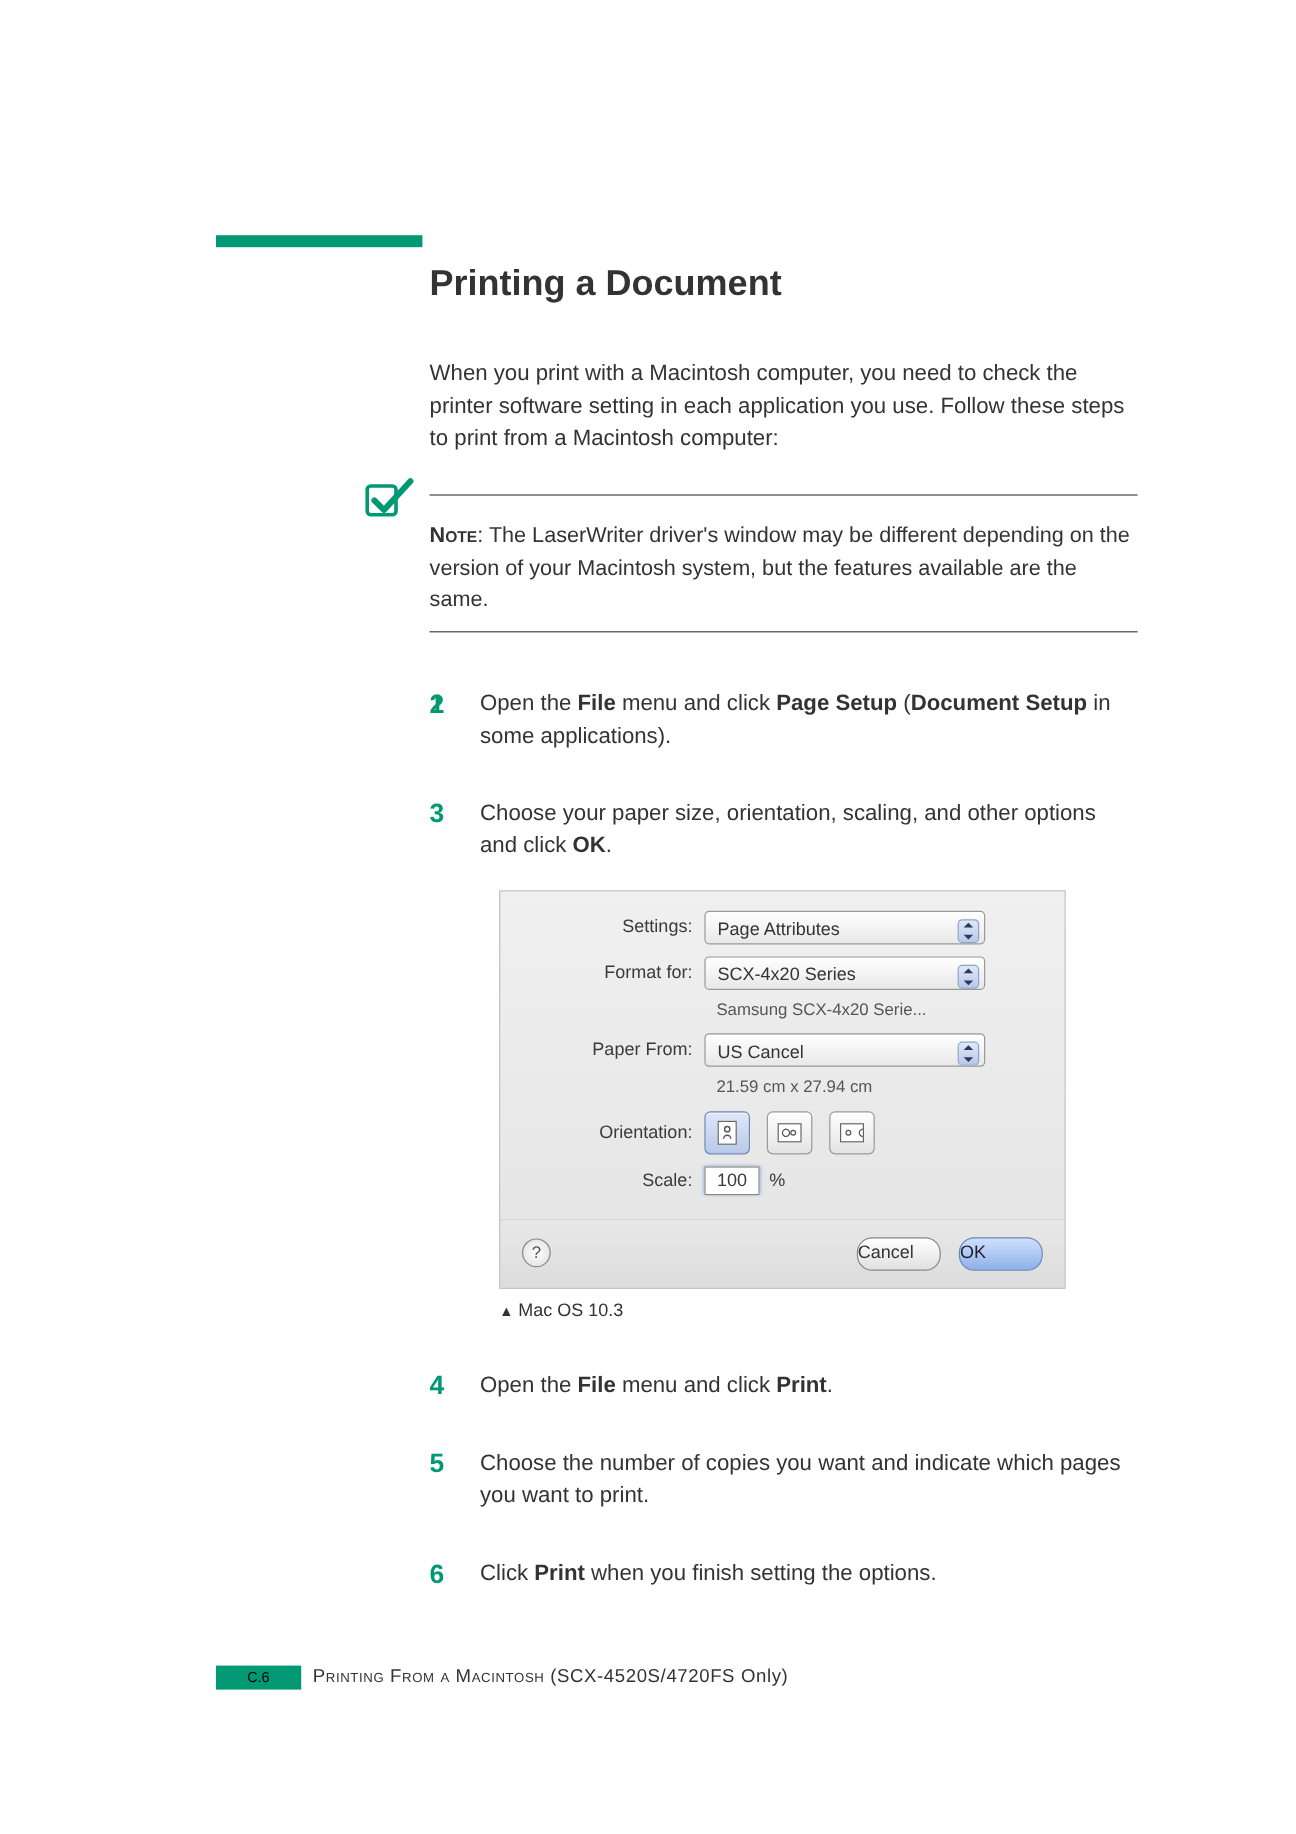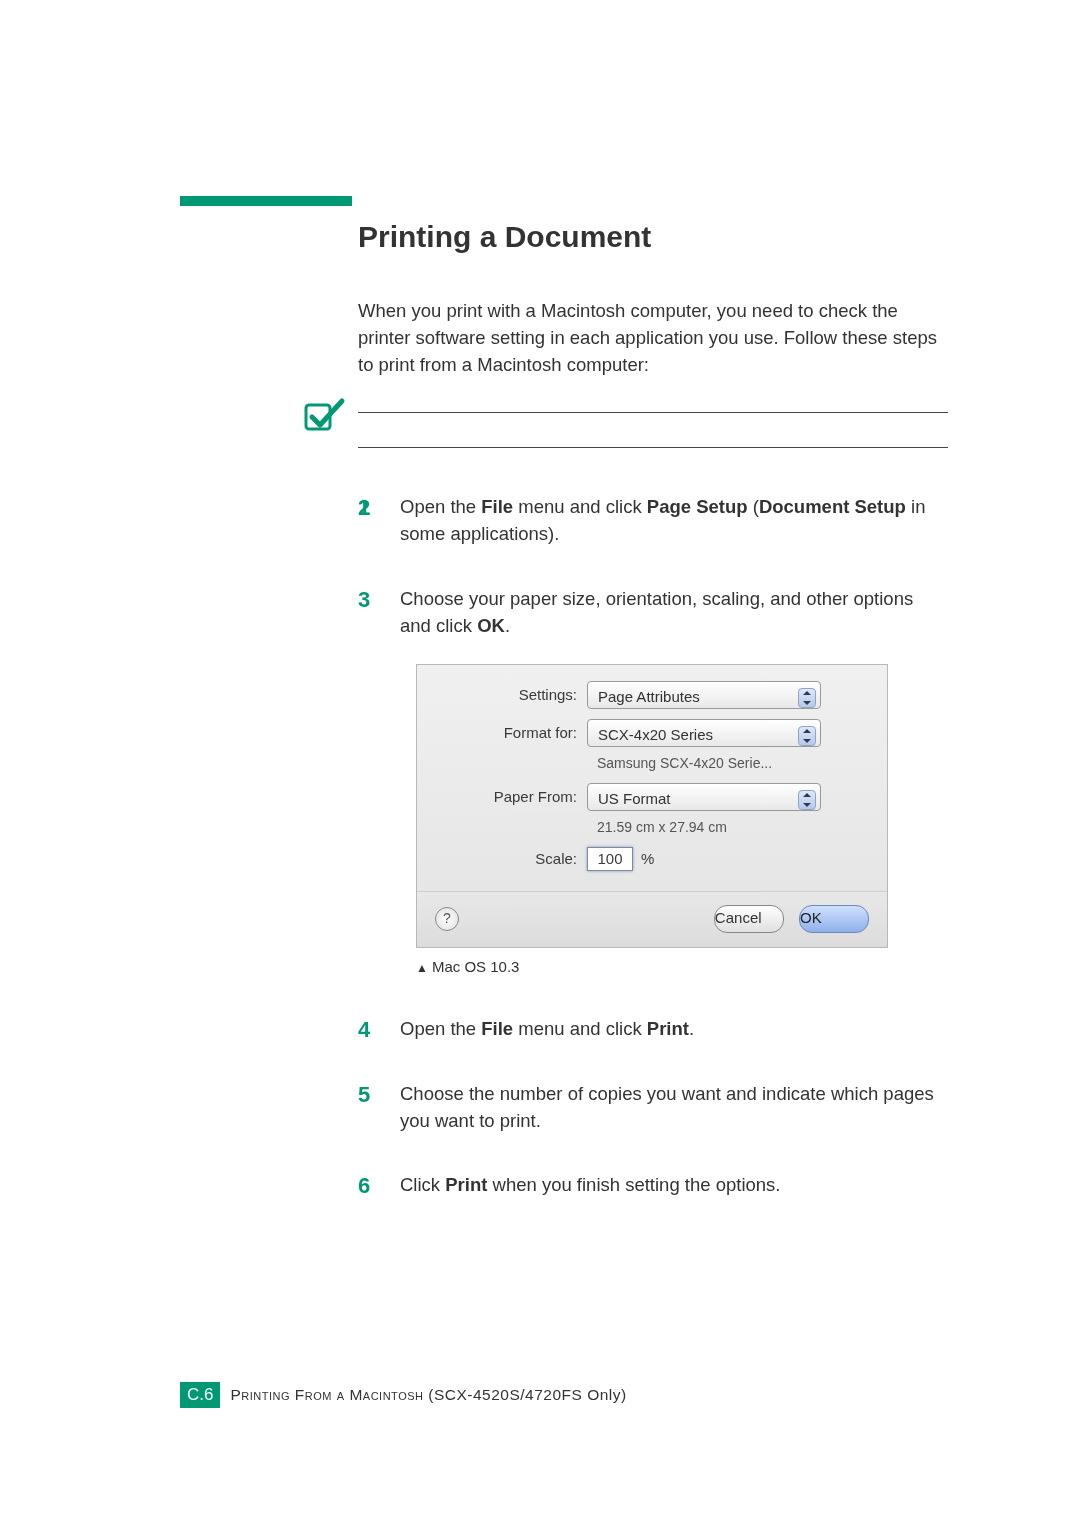--- a/index.html
+++ b/index.html
@@ -224,23 +224,23 @@
 
   .footer {
     position: absolute;
     left: 180px;
     bottom: 120px;
     display: flex;
     align-items: center;
   }
   .footer-badge {
     background: #009973;
-    color: #ffffff;
-    font-size: 17px;
-    padding: 3px 7px;
+    color: #000000;
+    font-size: 12px;
+    padding: 3px 26px;
     margin-right: 10px;
     font-family: Verdana, Geneva, sans-serif;
   }
   .footer-text {
     font-size: 15.5px;
     letter-spacing: 0.5px;
     color: #333;
     font-variant: small-caps;
   }
 </style>
@@ -257,20 +257,23 @@
 
     <p class="intro">When you print with a Macintosh computer, you need to check the printer software setting in each application you use. Follow these steps to print from a Macintosh computer:</p>
 
     <div class="note-block">
       <span class="note-check">
         <svg width="44" height="44" viewBox="0 0 44 44">
           <rect x="4" y="10" width="24" height="24" rx="3" fill="none" stroke="#009973" stroke-width="3"></rect>
           <path d="M10 22 L18 30 L40 6" fill="none" stroke="#009973" stroke-width="5" stroke-linecap="round" stroke-linejoin="round"></path>
         </svg>
       </span>
+      <div class="note-text">
+        <b><span style="font-variant:small-caps">Note</span></b><span>: The LaserWriter driver's window may be different depending on the version of your Macintosh system, but the features available are the same.</span>
+      </div>
     </div>
 
     <ol class="steps">
       <li>
         <span class="num">1</span>
       </li>
       <li>
         <span class="num">2</span>
         <span><span>Open the </span><b>File</b><span> menu and click </span><b>Page Setup</b><span> (</span><b>Document Setup</b><span> in some applications).</span></span>
       </li>
@@ -295,26 +298,53 @@
                 <div class="dlg-select">
                   <span>SCX-4x20 Series</span>
                   <span class="spinner"></span>
                 </div>
               </div>
               <div class="dlg-subtext">Samsung SCX-4x20 Serie...</div>
 
               <div class="dlg-row">
                 <div class="dlg-label">Paper From:</div>
                 <div class="dlg-select">
-                  <span>US Format</span>
+                  <span>US Cancel</span>
                   <span class="spinner"></span>
                 </div>
               </div>
               <div class="dlg-subtext">21.59 cm x 27.94 cm</div>
 
+              <div class="orient-row">
+                <div class="dlg-label">Orientation:</div>
+                <div class="orient-btn selected">
+                  <span class="orient-glyph portrait">
+                    <svg width="14" height="18" style="position:absolute;inset:0">
+                        <path d="M4 14 a3 3 0 1 1 6 0" fill="none" stroke="#555" stroke-width="1.2"></path>
+                        <circle cx="7" cy="6" r="2.2" fill="none" stroke="#555" stroke-width="1.2"></circle>
+                      </svg>
+                  </span>
+                </div>
+                <div class="orient-btn">
+                  <span class="orient-glyph land-r">
+                    <svg width="18" height="14" style="position:absolute;inset:0">
+                        <path d="M3 7 a3 3 0 1 1 0 0.01" fill="none" stroke="#555" stroke-width="1"></path>
+                        <circle cx="12" cy="7" r="2" fill="none" stroke="#555" stroke-width="1"></circle>
+                      </svg>
+                  </span>
+                </div>
+                <div class="orient-btn">
+                  <span class="orient-glyph land-l">
+                    <svg width="18" height="14" style="position:absolute;inset:0">
+                        <circle cx="6" cy="7" r="2" fill="none" stroke="#555" stroke-width="1"></circle>
+                        <path d="M15 7 a3 3 0 1 1 0 0.01" fill="none" stroke="#555" stroke-width="1"></path>
+                      </svg>
+                  </span>
+                </div>
+              </div>
 
               <div class="dlg-row">
                 <div class="dlg-label">Scale:</div>
                 <div class="scale-input">100</div>
                 <span>%</span>
               </div>
 
             </div>
             <div class="dialog-footer">
               <div class="help-btn">?</div>

